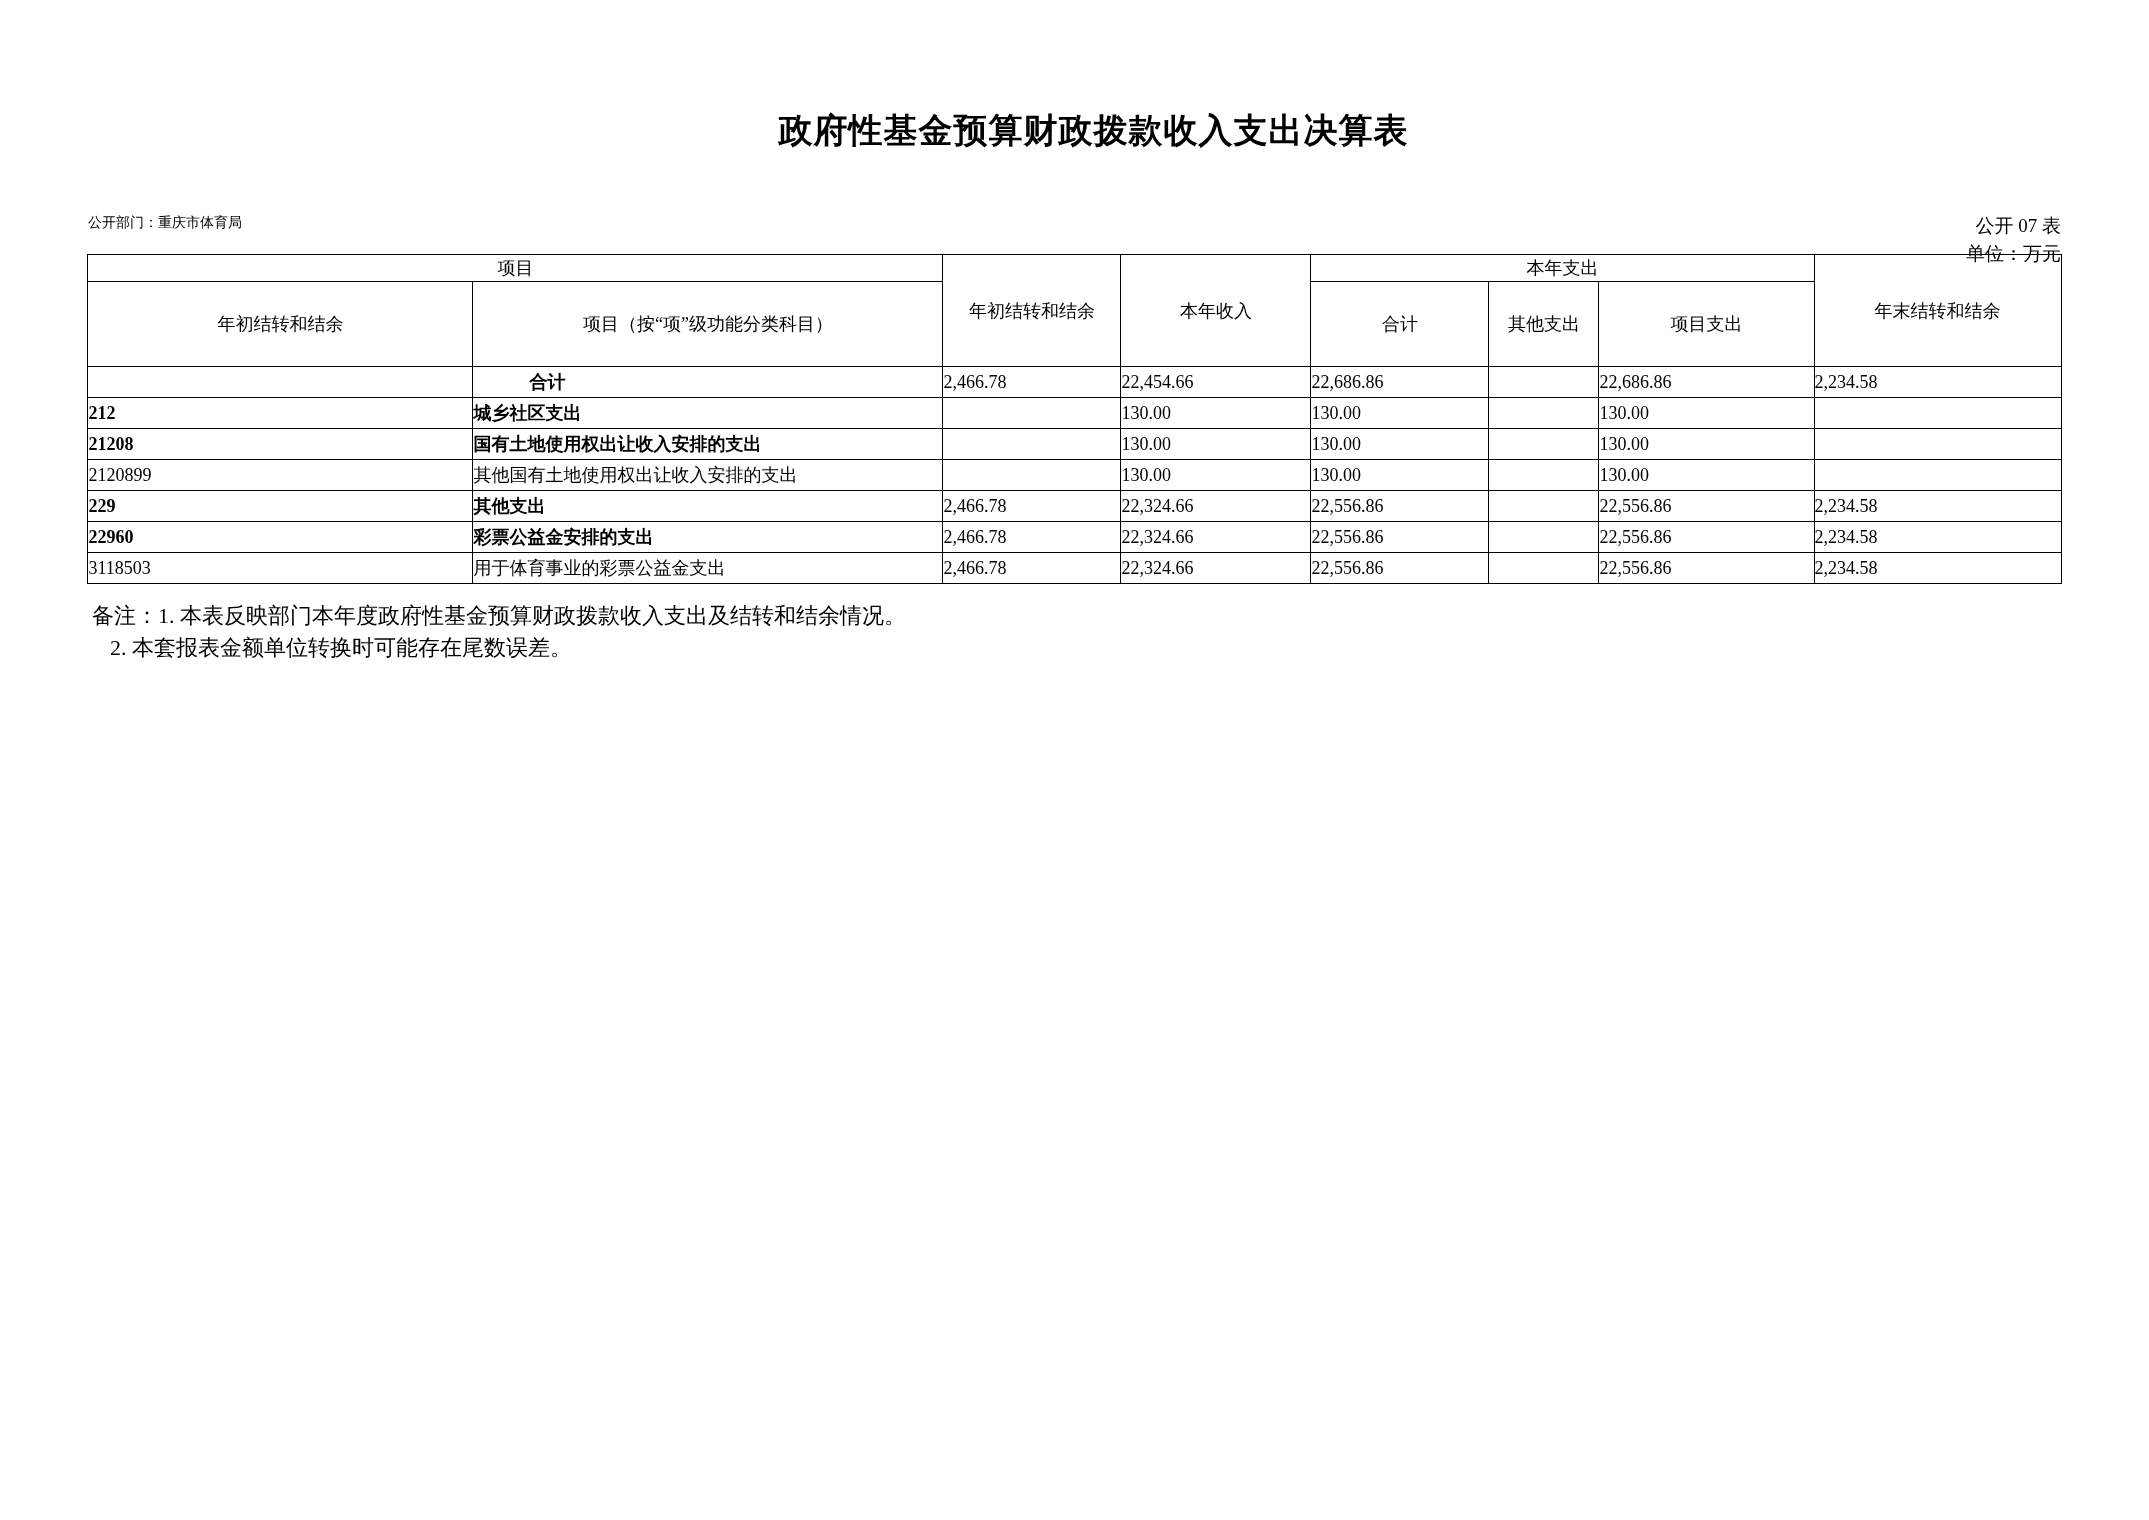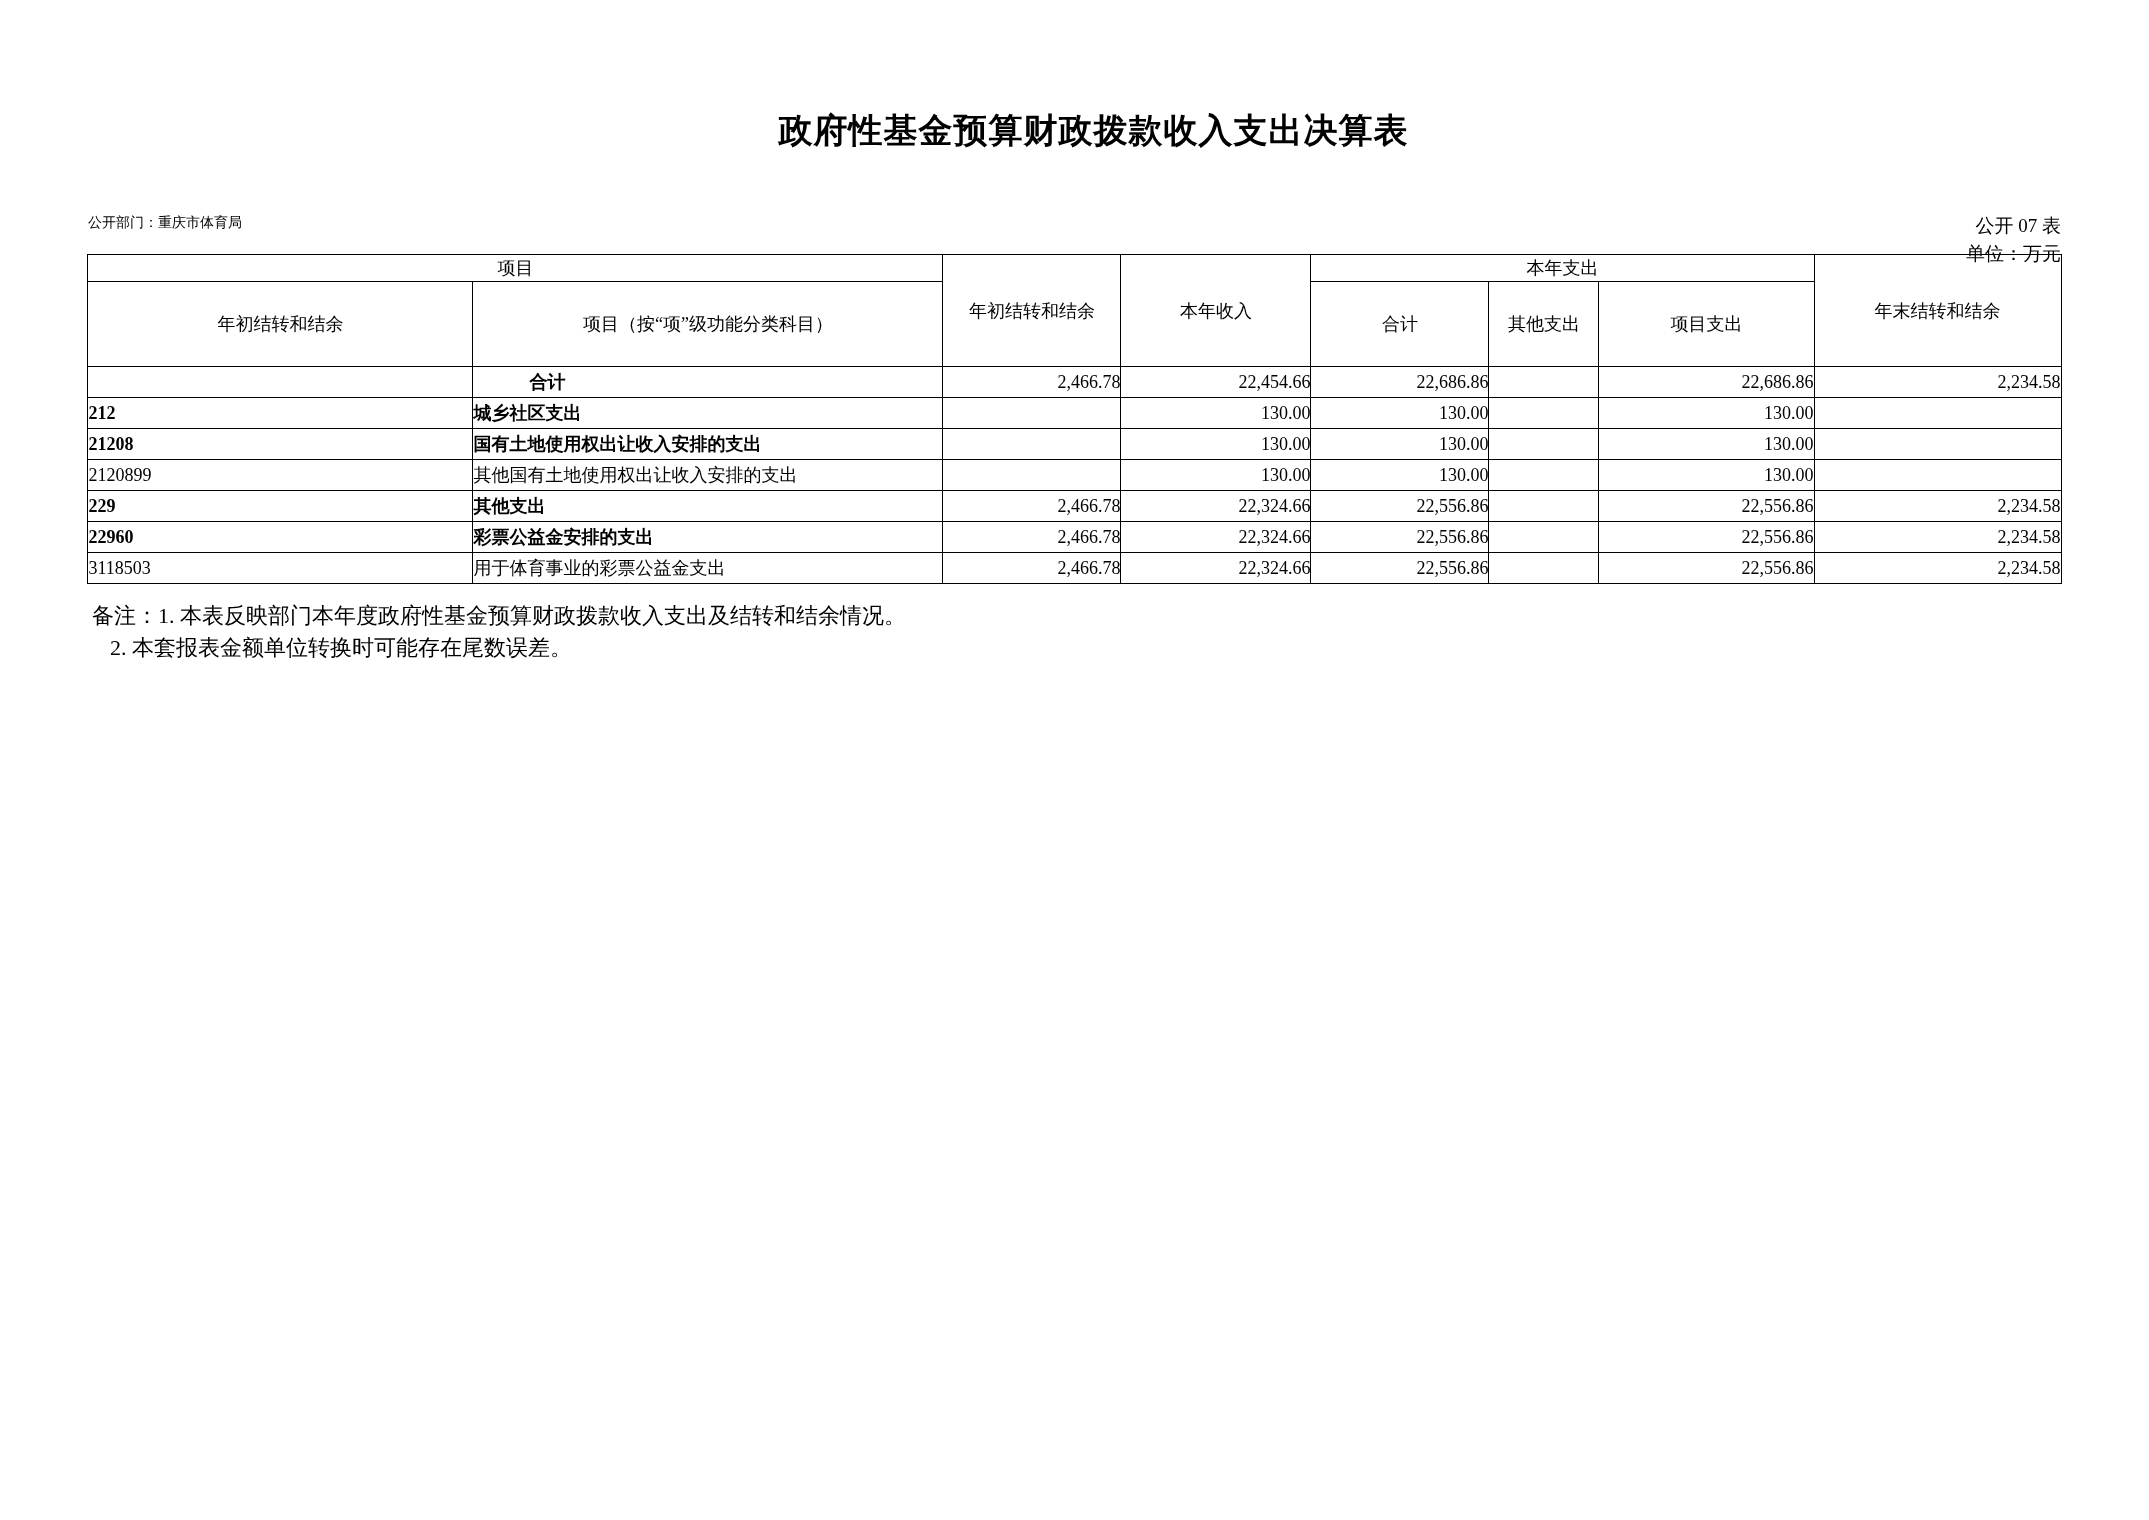--- a/index.html
+++ b/index.html
@@ -89,21 +89,20 @@
     text-align: left;
     padding-left: 10px;
     font-size: 18px;
   }
   td.name {
     text-align: left;
     padding-left: 56px;
     font-size: 18px;
   }
   td.num {
-    text-align: right;
     padding-right: 12px;
     font-size: 18px;
     font-family: "Liberation Serif", serif;
   }
   tr.lvl1 td.code, tr.lvl1 td.name { font-weight: bold; }
   tr.lvl2 td.code, tr.lvl2 td.name { font-weight: bold; }
   tr.total td.name { font-weight: bold; text-align: left; padding-left: 56px; }
   tr.total td.num { font-weight: normal; }
   .notes {
     margin: 10px 0 0 92px;

